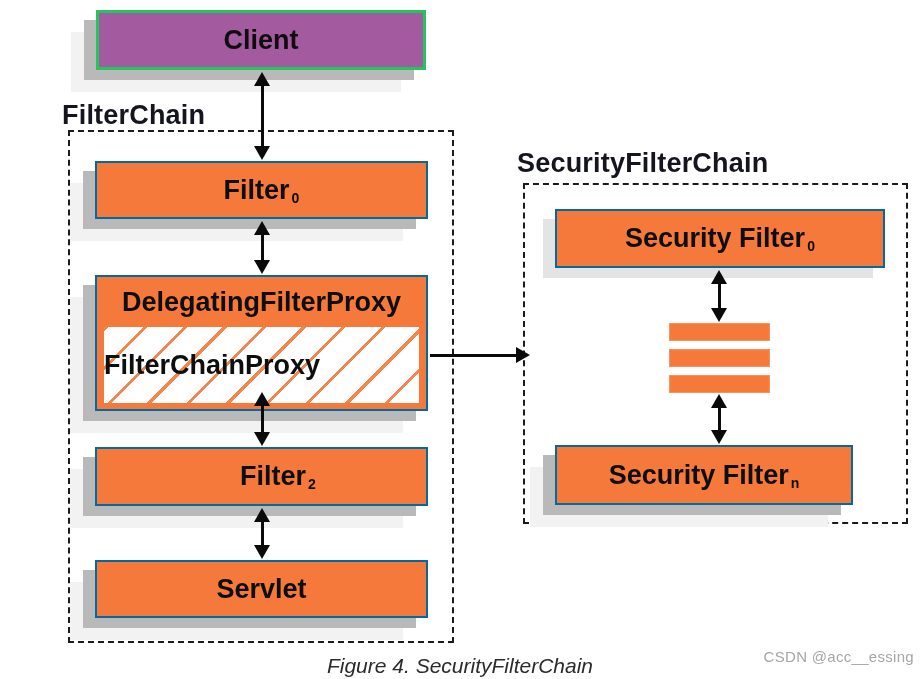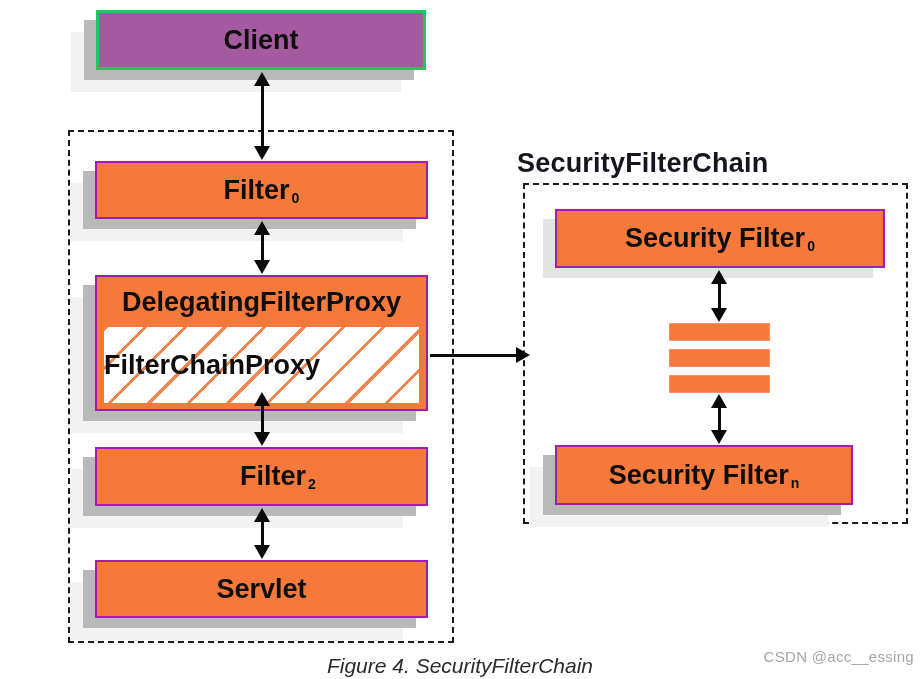--- a/index.html
+++ b/index.html
@@ -42,21 +42,21 @@
   }
   .shadow-dark  { box-shadow:-12px 10px 0 #b9b9b9, -25px 22px 0 #f2f2f2; }
   .shadow-light { box-shadow:-12px 10px 0 #e4e4e4; }
 
   .purple {
     background:#a45a9f;
     border:3px solid #22c55e;
   }
   .orange {
     background:#f4793a;
-    border:2px solid #a21caf;
+    border:2px solid #0369a1;
   }
 
   .client  { left:96px; top:10px;  width:330px; height:60px; }
   .filter0 { left:95px; top:161px; width:333px; height:58px; }
   .filter2 { left:95px; top:447px; width:333px; height:59px;padding-left:33px; }
   .servlet { left:95px; top:560px; width:333px; height:58px; }
 
   .dfp { left:95px; top:275px; width:333px; height:136px; display:block; }
   .dfp-label {
     height:50px; display:flex; align-items:center; justify-content:center;
@@ -135,20 +135,21 @@
 </style>
 </head>
 <body>
 
 <div class="canvas">
 
   <div class="box purple client shadow-dark">
     <span>Client</span>
   </div>
 
+  <div class="group-title fc-title">FilterChain</div>
   <div class="dashed fc-box"></div>
 
   <div class="box orange filter0 shadow-dark">
     <span><span>Filter</span><sub class="subscript">0</sub></span>
   </div>
 
   <div class="box orange dfp shadow-dark">
     <div class="dfp-label">DelegatingFilterProxy</div>
     <div class="fcp">
       <span>FilterChainProxy</span>

